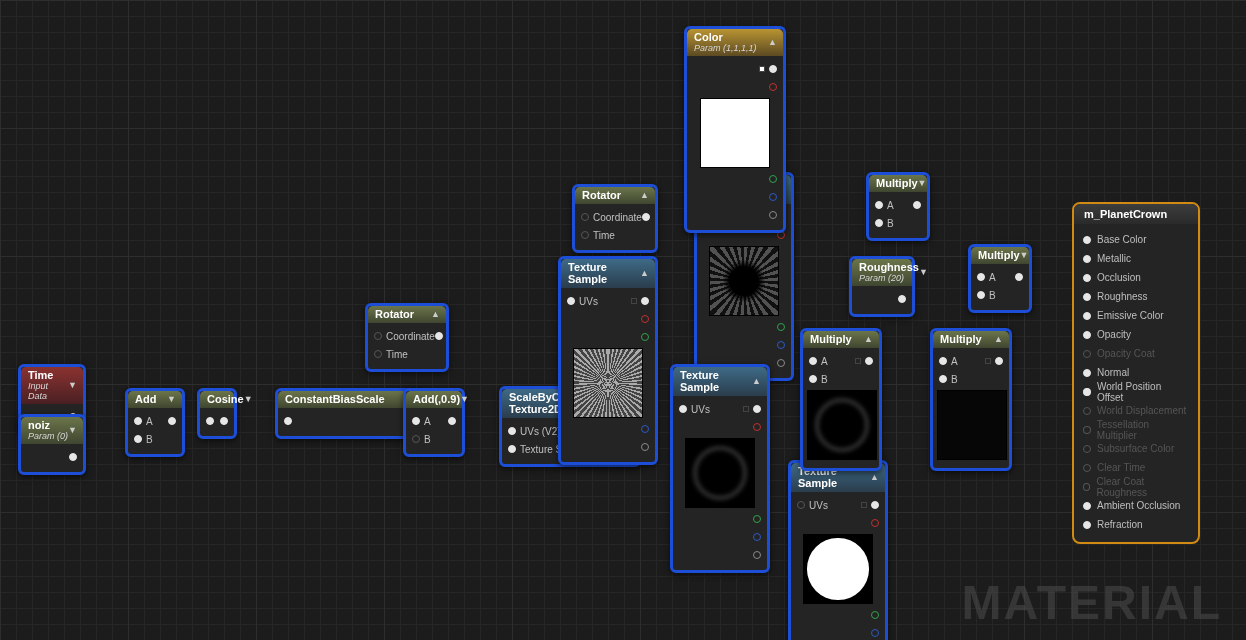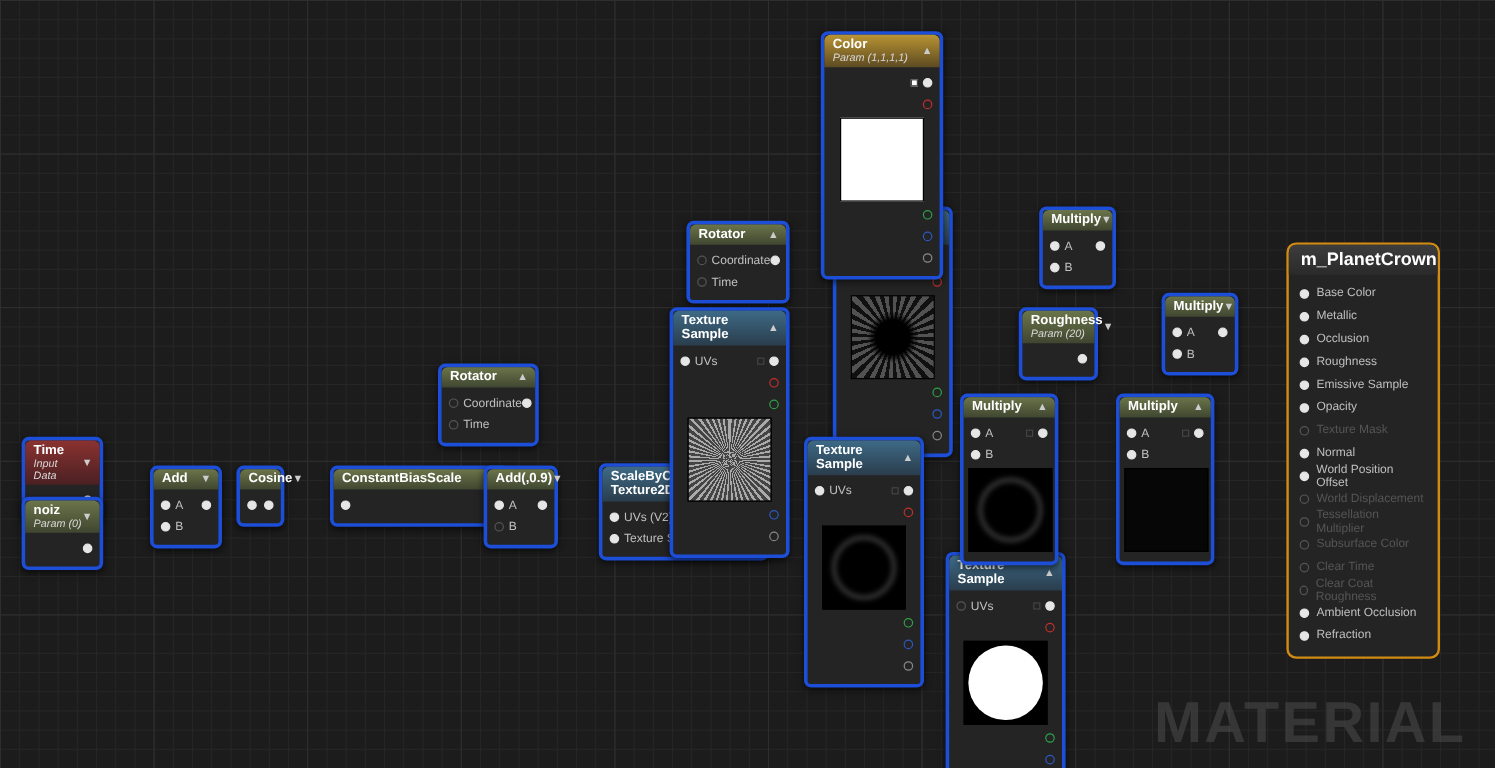--- a/index.html
+++ b/index.html
@@ -65,21 +65,21 @@
   .lbl{font-size:10px;color:#c0c0c0}
   .mini{display:inline-block;width:6px;height:6px;border:1px solid #444;margin-left:3px}
   
   .preview{width:70px;height:70px;border:1px solid #000;background:#000;margin:2px auto 2px auto}
   .outnode{
     position:absolute;border:2px solid #d28b12;border-radius:8px;
     background:#242424;
   }
   .outnode .h{
     background:linear-gradient(#3d3d3d,#2a2a2a);
-    border-radius:6px 6px 0 0;padding:4px 10px;color:#fff;font-weight:600;font-size:15px;
+    border-radius:6px 6px 0 0;padding:4px 10px;color:#fff;font-weight:600;font-size:11px;
   }
   .outnode .list{padding:6px 4px 8px 4px}
   .outnode .li{
     display:flex;align-items:center;height:19px;gap:6px;padding:0 5px;
     color:#bfbfbf;font-size:10px;
   }
   .outnode .li.dim{color:#555}
   .outnode .port{width:8px;height:8px}
   svg.wires{position:absolute;inset:0;pointer-events:none}
   svg.wires path{stroke:#b3b3b3;stroke-width:2;fill:none;opacity:.85}
@@ -665,29 +665,29 @@
       <div class="li">
         <span class="port solid"></span>
         <span>Occlusion</span>
       </div>
       <div class="li">
         <span class="port solid"></span>
         <span>Roughness</span>
       </div>
       <div class="li">
         <span class="port solid"></span>
-        <span>Emissive Sample</span>
+        <span>Emissive Color</span>
       </div>
       <div class="li">
         <span class="port solid"></span>
         <span>Opacity</span>
       </div>
       <div class="li dim">
         <span class="port off"></span>
-        <span>Texture Mask</span>
+        <span>Opacity Coat</span>
       </div>
       <div class="li">
         <span class="port solid"></span>
         <span>Normal</span>
       </div>
       <div class="li">
         <span class="port solid"></span>
         <span>World Position Offset</span>
       </div>
       <div class="li dim">

